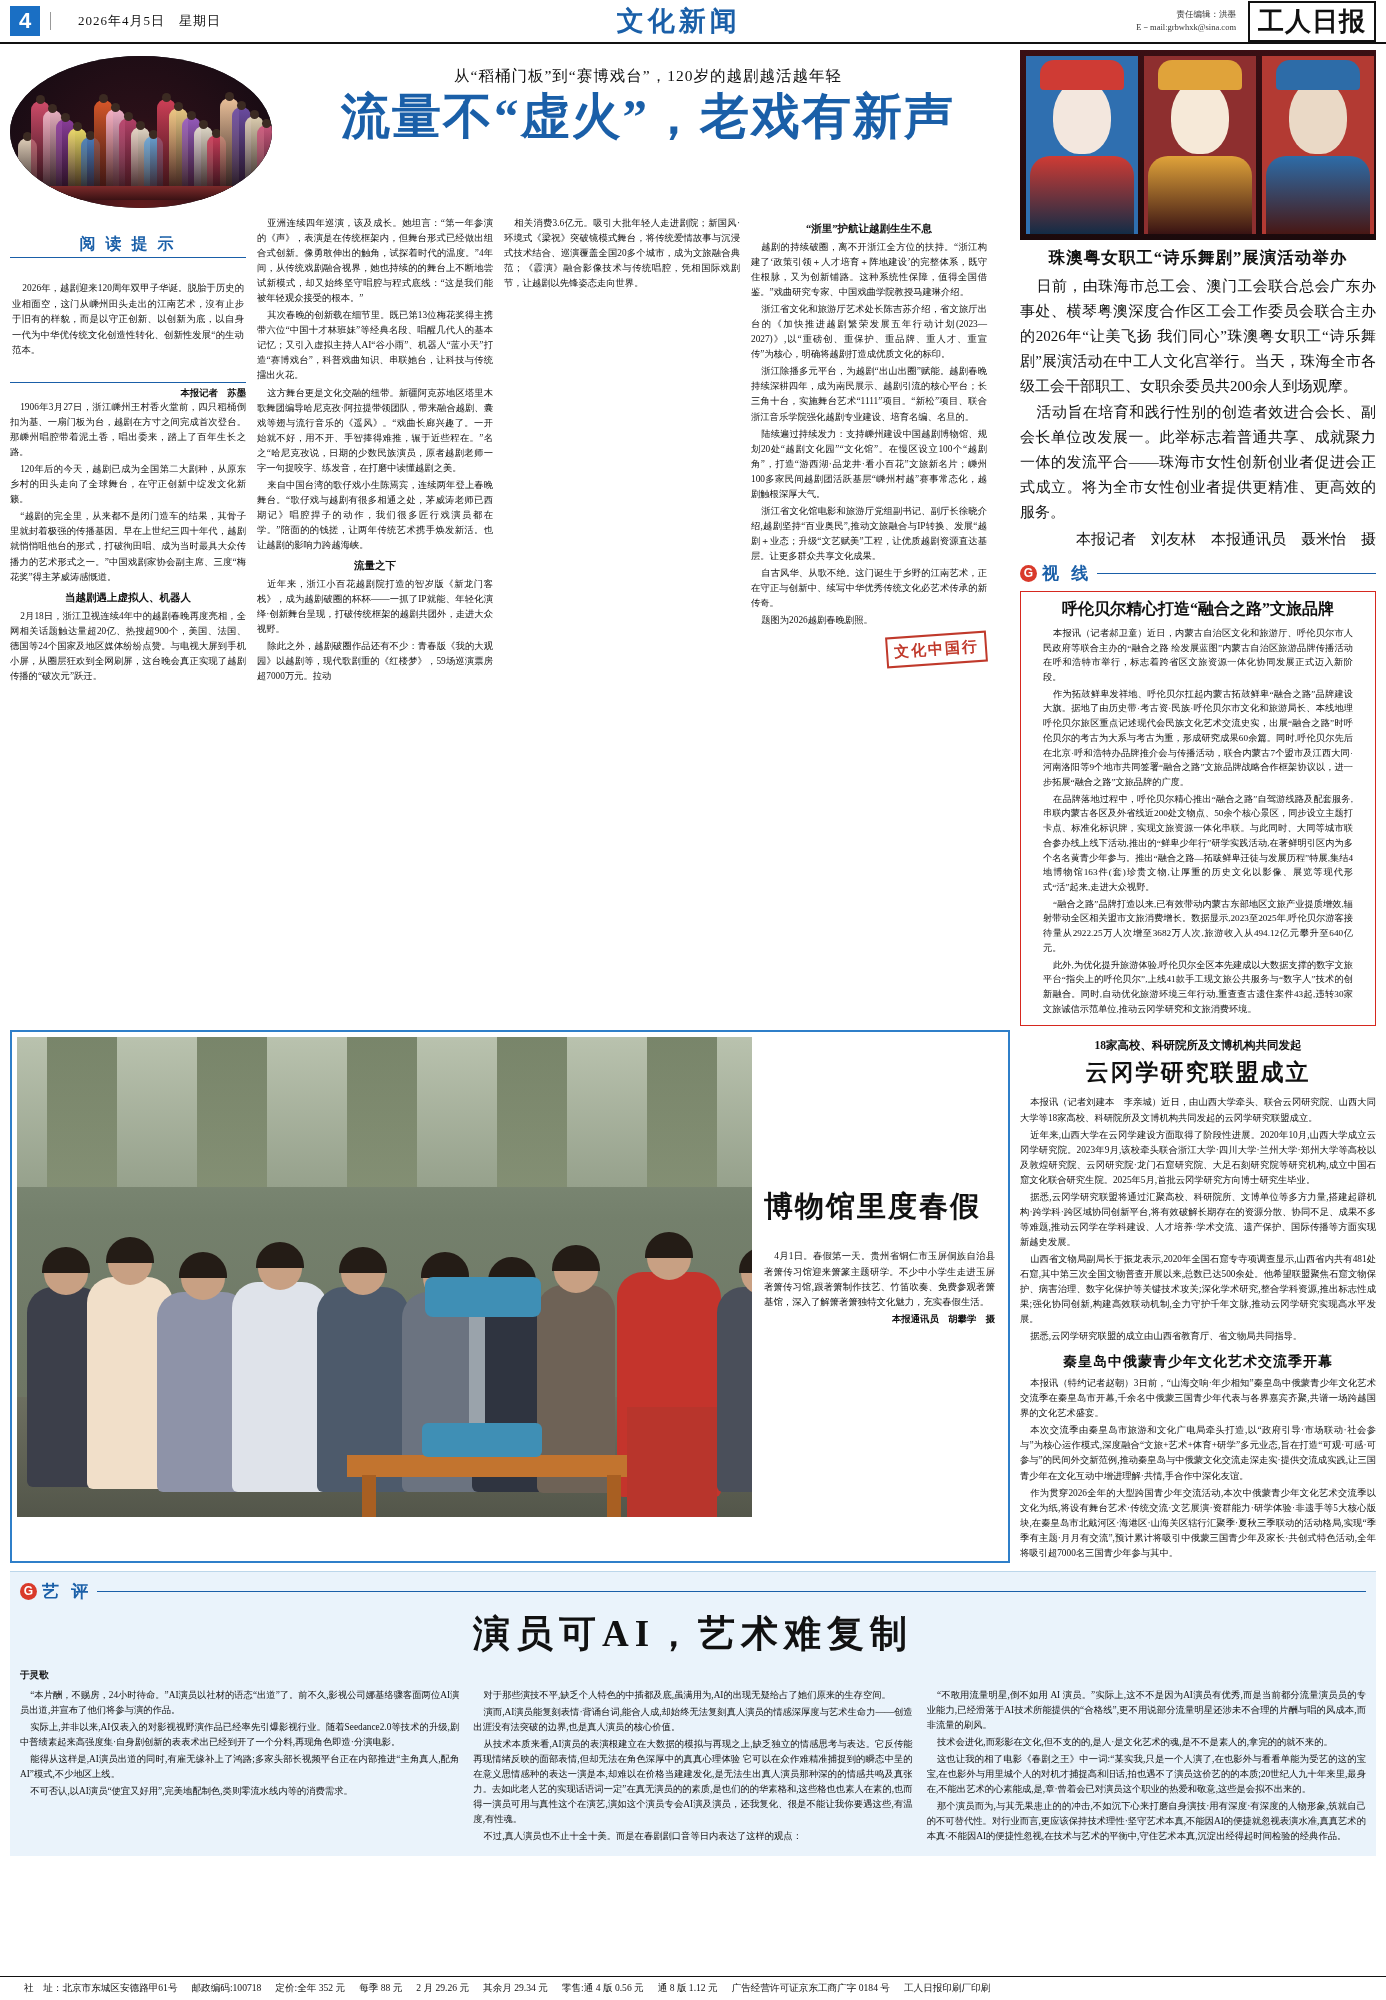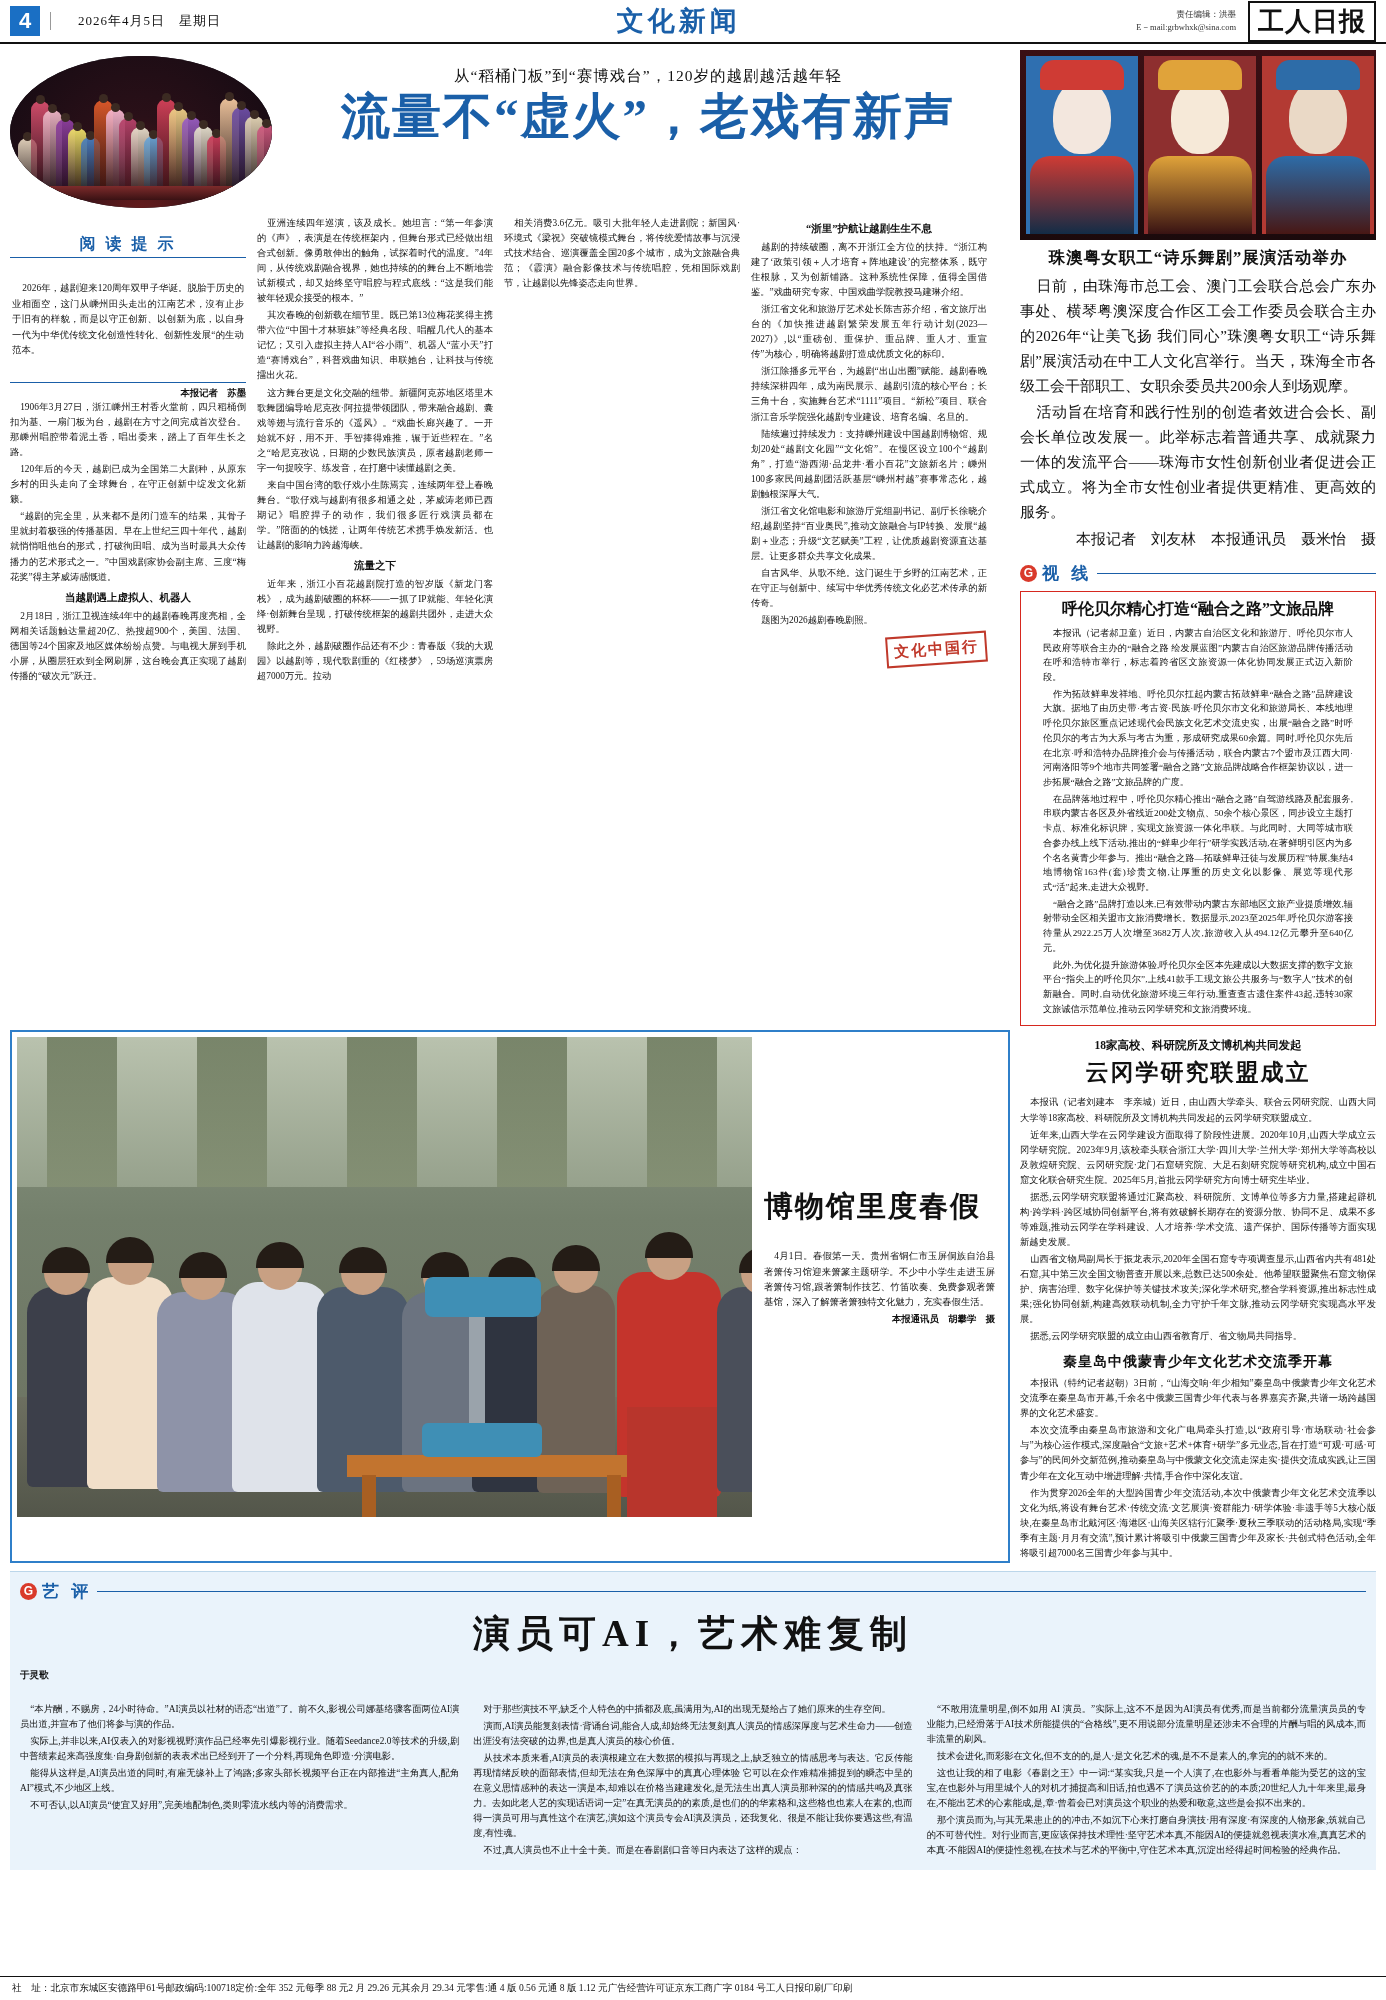--- a/index.html
+++ b/index.html
@@ -130,29 +130,29 @@
 
   
   .review {
     margin: 8px 10px 0; background: #eaf3fb; border-top: 1px solid #bcd6ea;
     padding: 6px 10px 10px;
   }
   .review-title {
     font-size: 37px; text-align: center; font-weight: bold; letter-spacing: 6px;
     margin: 6px 0 10px; font-family: "Liberation Serif", serif;
   }
-  .review-author { font-size: 9.6px; font-weight: bold; margin-bottom: 20px; }
+  .review-author { font-size: 9.6px; font-weight: bold; margin-bottom: 6px; }
   .rev-cols { display: flex; gap: 14px; }
   .rev-cols > div { flex: 1; }
 
   
   .footer {
     position: absolute; bottom: 0; left: 0; right: 0;
     border-top: 1.5px solid #111; height: 24px;
-    display: flex; align-items: center; font-size: 9.6px; padding: 0 12px;  text-align: center;
+    display: flex; align-items: center; font-size: 9.6px; padding: 0 24px; gap: 14px; text-align: center;
   }
   .footer span { white-space: nowrap; }
 
   
   .stamp {
     border: 2px solid #c0392b; color: #c0392b; font-weight: bold;
     padding: 4px 6px; font-size: 15px; letter-spacing: 2px; display: inline-block;
     transform: rotate(-4deg);
   }
   .sealwrap { text-align: right; margin-top: 6px; }

